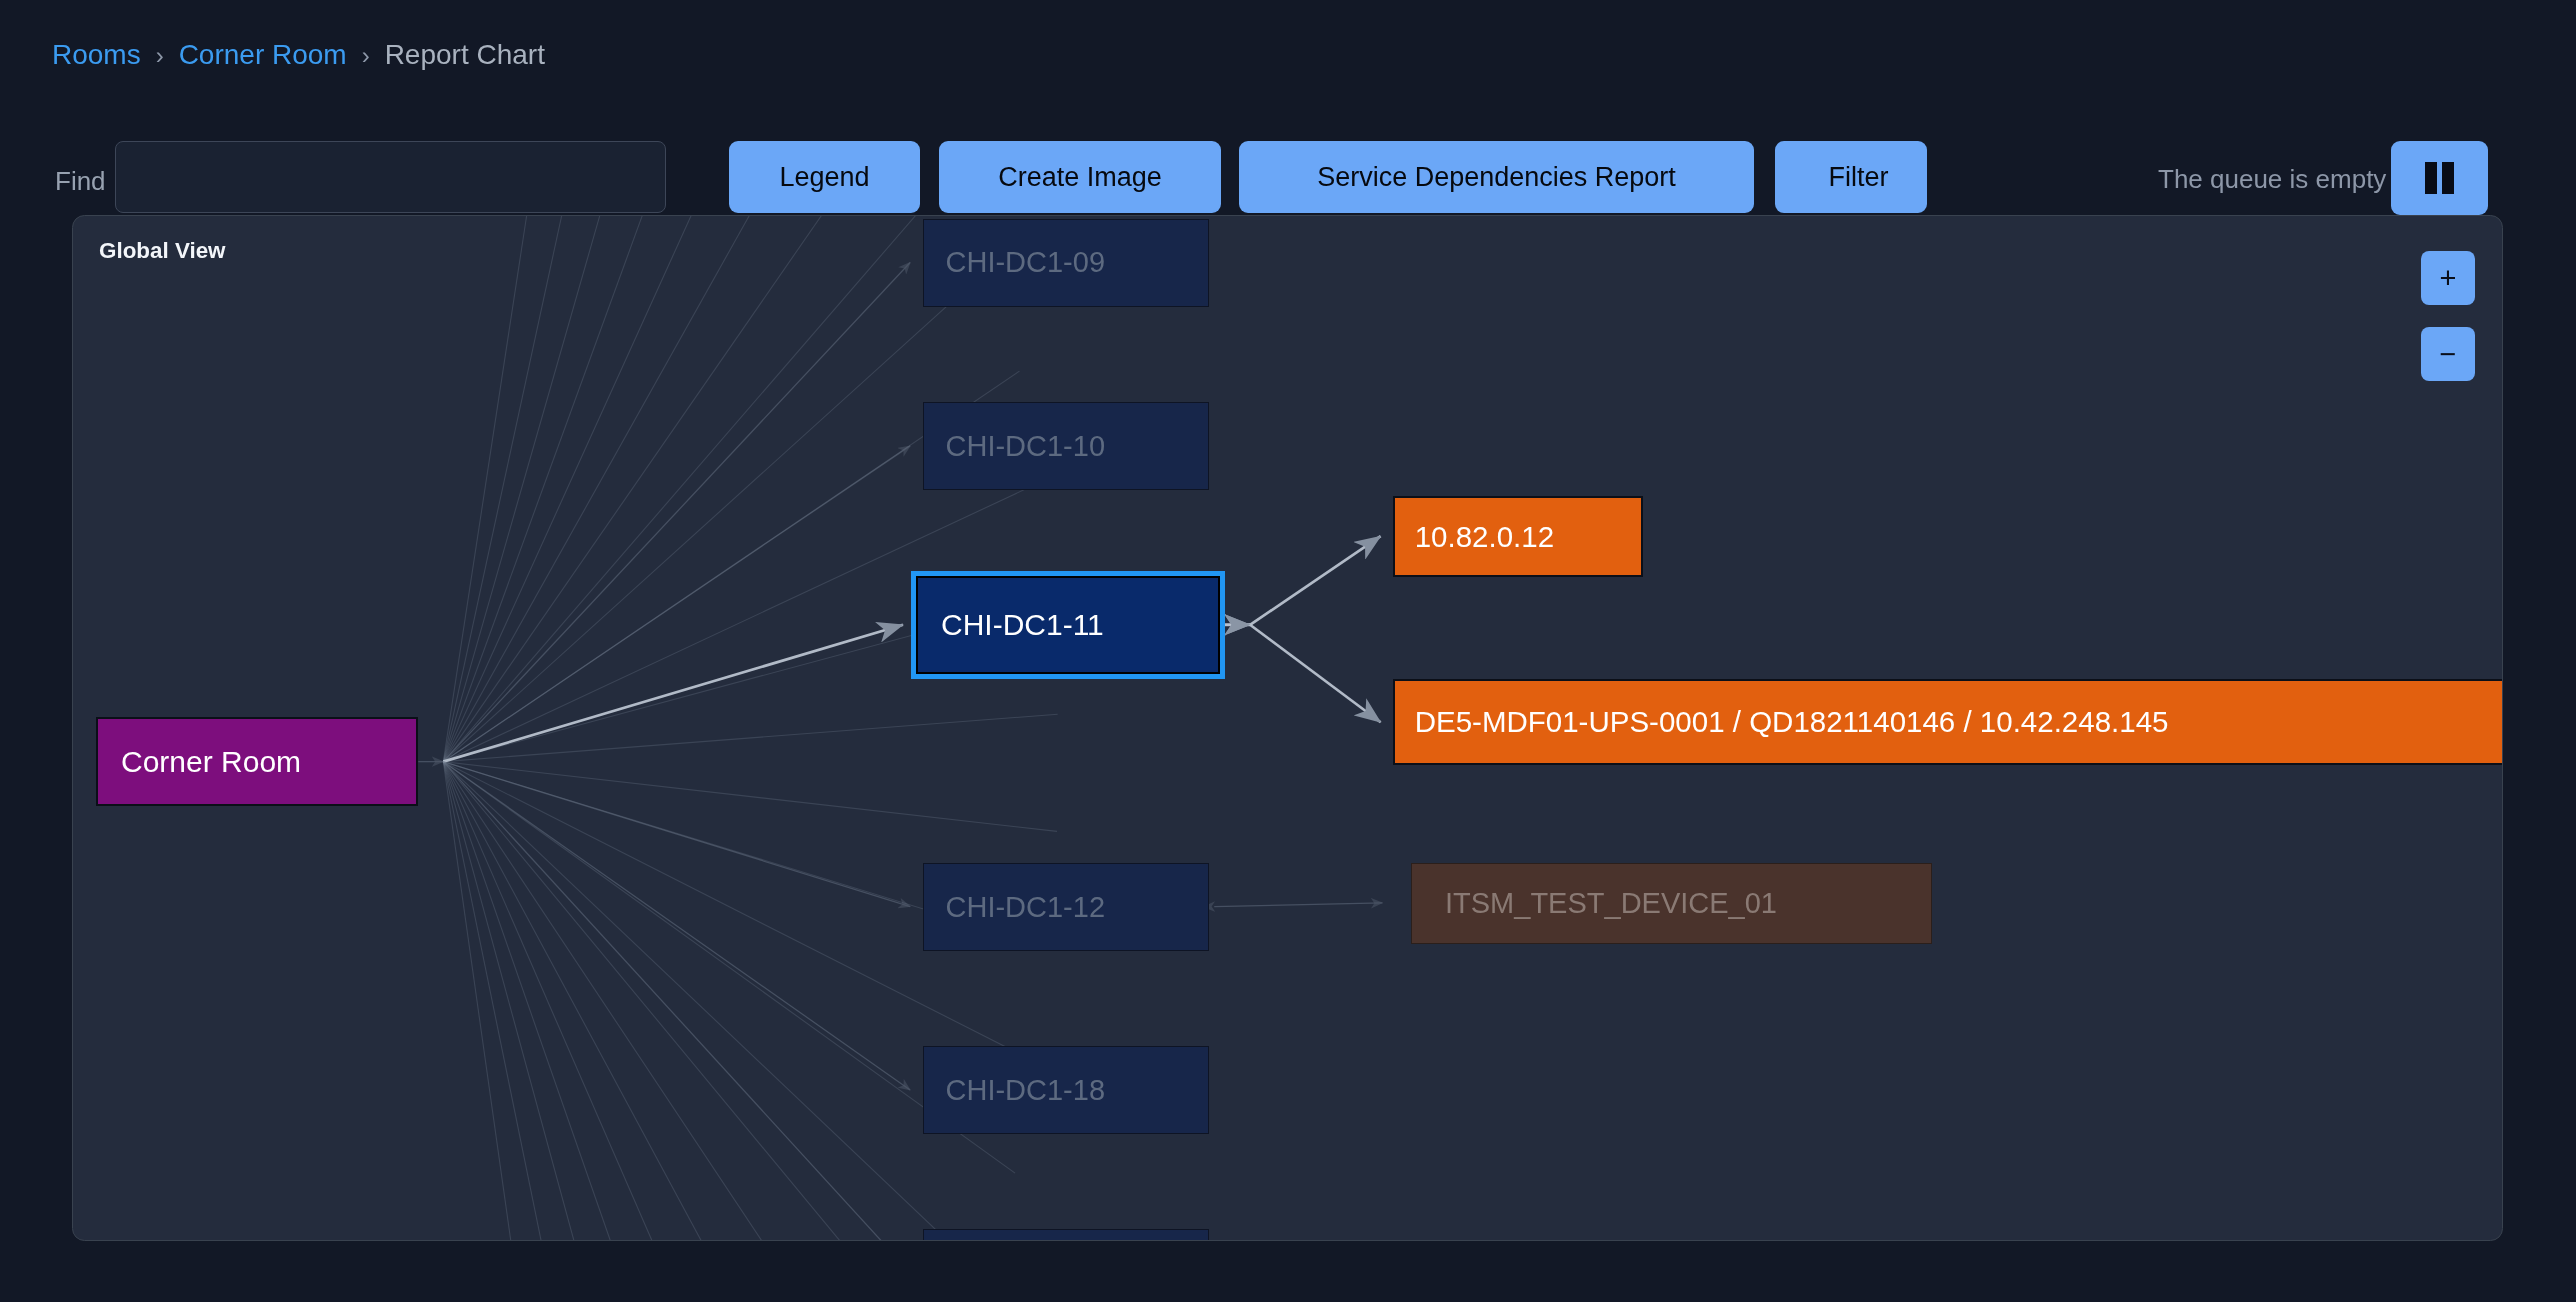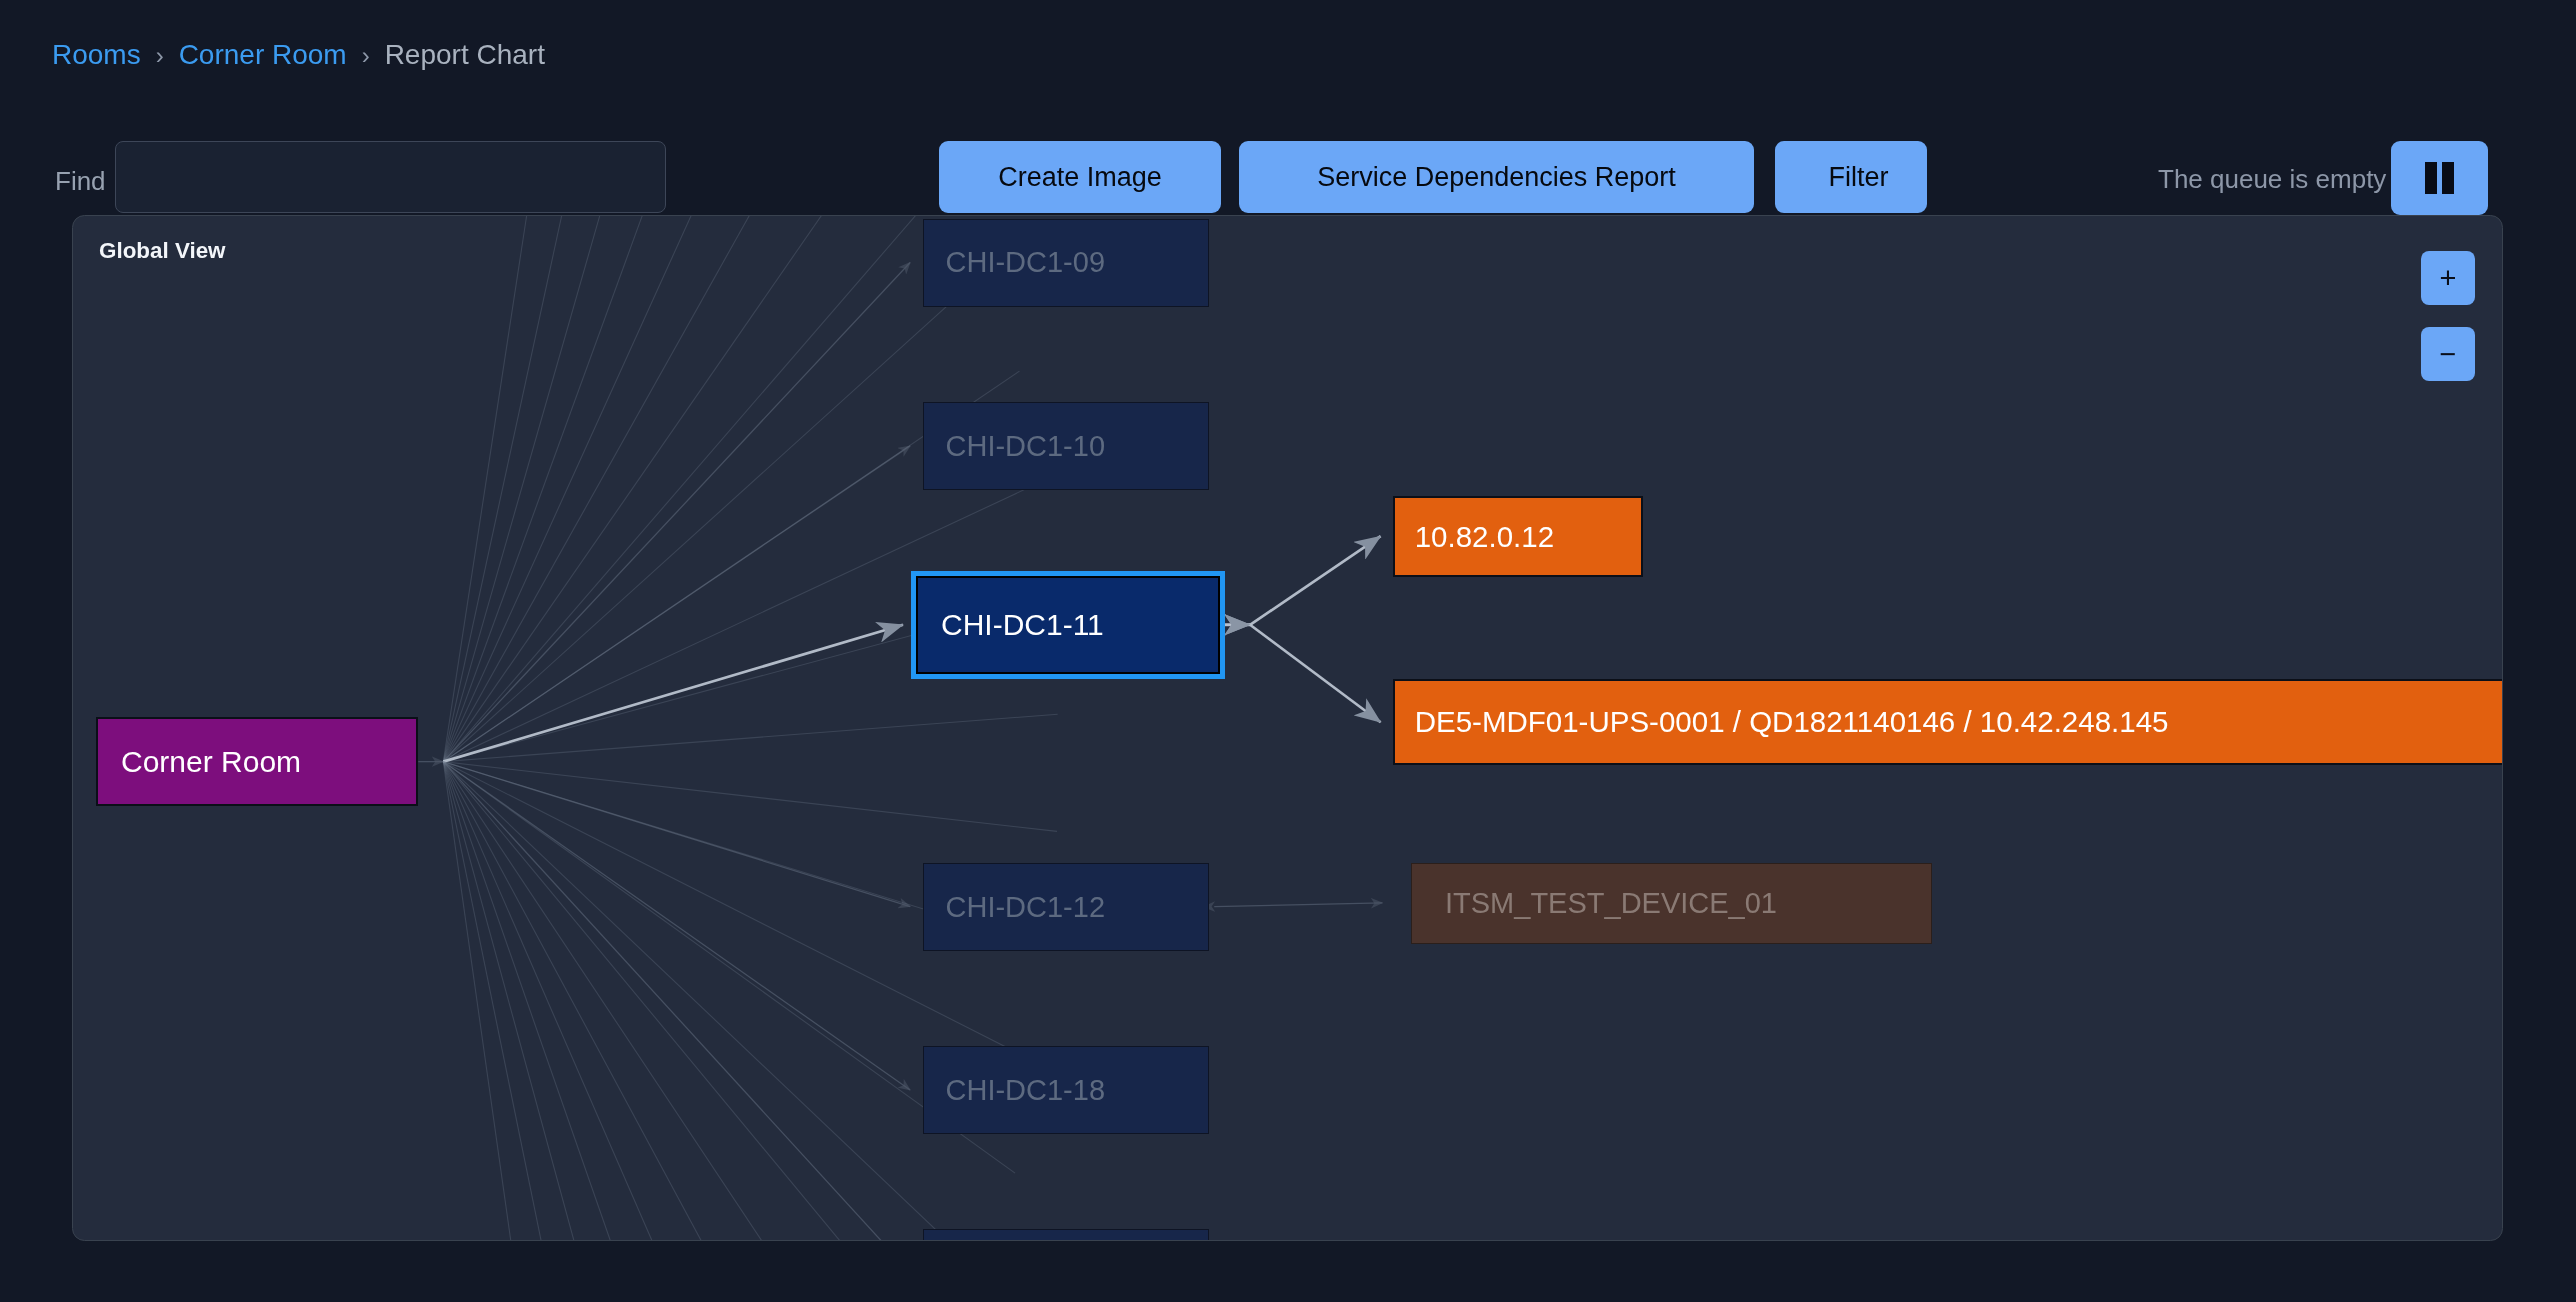--- a/index.html
+++ b/index.html
@@ -162,20 +162,21 @@
   <span class="crumb-sep">›</span>
   <span class="crumb-link">Corner Room</span>
   <span class="crumb-sep">›</span>
   <span class="crumb-cur">Report Chart</span>
 </div>
 
 <div class="toolbar">
   <span class="find-label">Find</span>
   <input class="find-input" type="text" placeholder="" style="">
 
+  <button class="tbtn" id="btn-legend">Legend</button>
   <button class="tbtn" id="btn-image">Create Image</button>
   <button class="tbtn" id="btn-report">Service Dependencies Report</button>
   <button class="tbtn" id="btn-filter">Filter</button>
 
   <span class="queue-text">The queue is empty</span>
   <button class="pause-btn">
     <span class="pause-bar"></span>
     <span class="pause-bar"></span>
   </button>
 </div>

